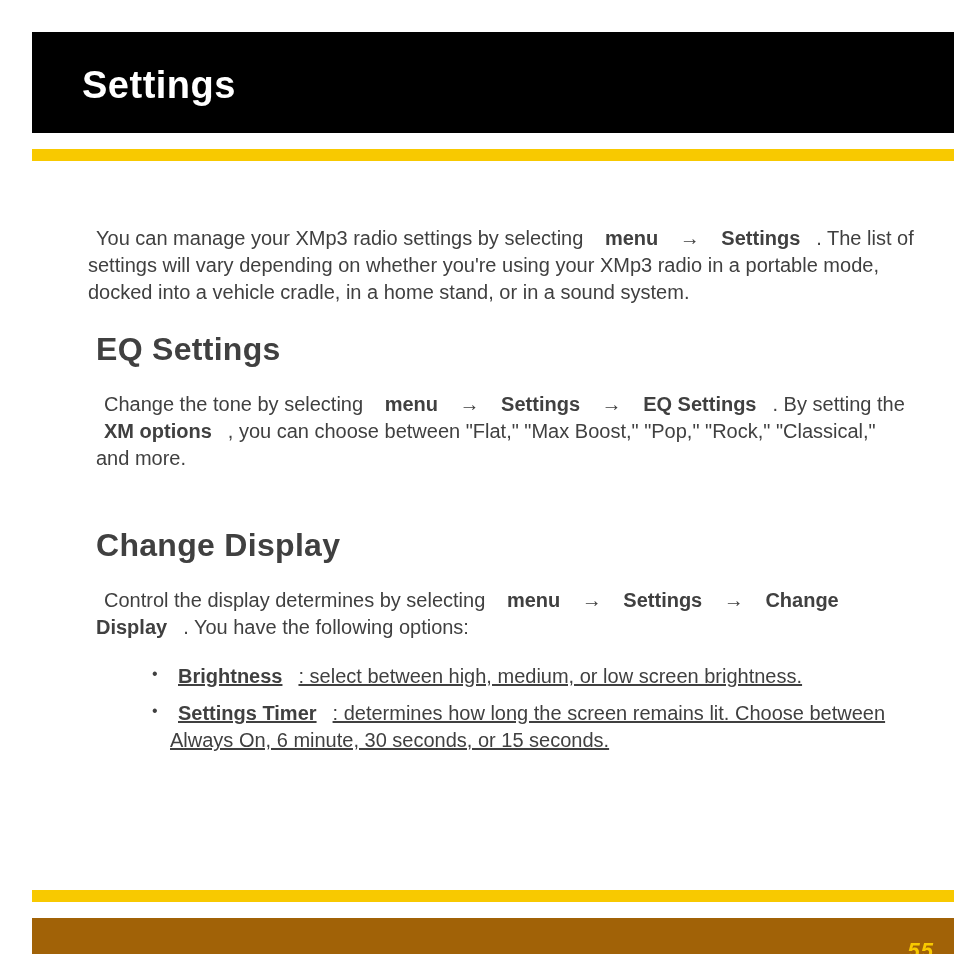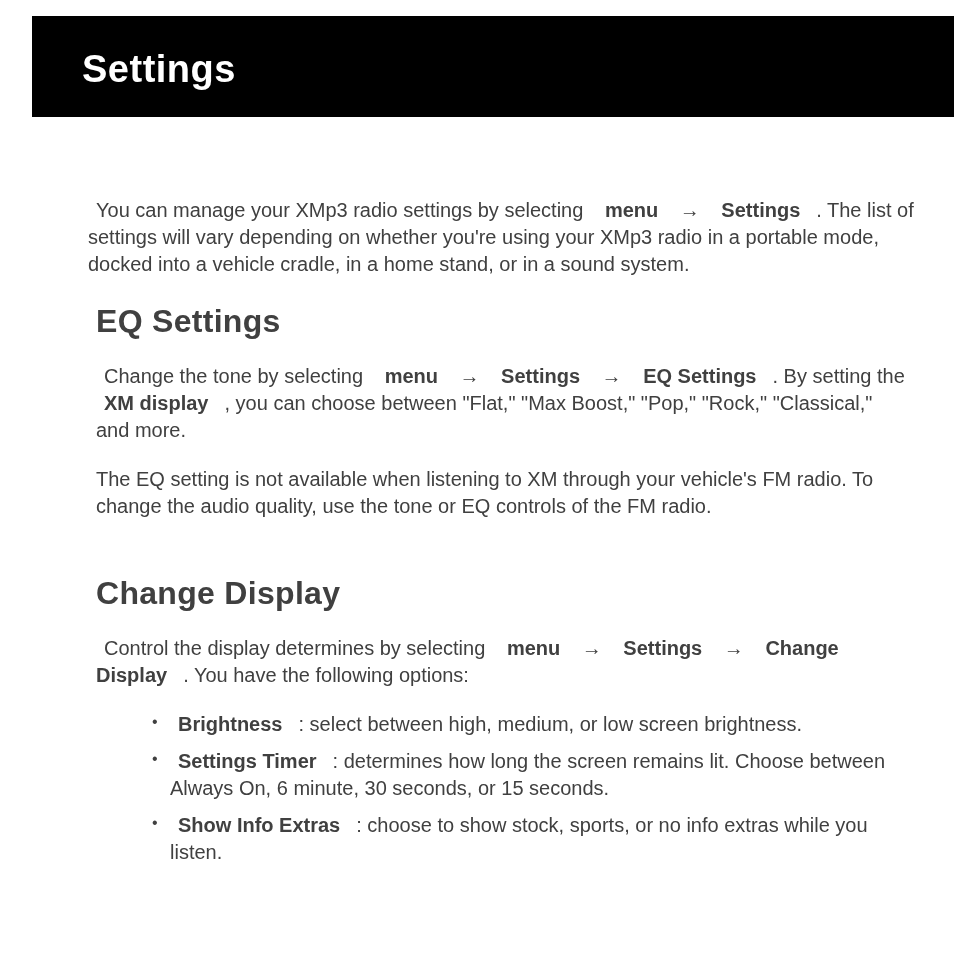--- a/index.html
+++ b/index.html
@@ -7,21 +7,21 @@
   .page { width: 954px; height: 954px; display: flex; flex-direction: column; }
   .header-bar { background: #000; padding: 24px 42px 18px; }
   .header-title { color: #fff; font-size: 38px; font-weight: 700; letter-spacing: 0.5px; }
   .accent-bar { background: #f8c900; height: 12px; width: 100%; }
   .content { flex: 1; padding: 40px 48px 20px 48px; font-size: 20px; line-height: 1.35; color: #404040; }
   .intro { margin-bottom: 60px; }
   .section-heading { font-size: 32px; font-weight: 700; margin-bottom: 20px; letter-spacing: 0.3px; }
   .para { margin-bottom: 22px; }
   .section { margin-bottom: 52px; }
   ul.opts { list-style: none; padding-left: 48px; margin-top: 4px; }
-  ul.opts li { position: relative; padding-left: 18px; margin-bottom: 10px; line-height: 1.35; }
+  ul.opts li { position: relative; padding-left: 18px; margin-bottom: 10px; line-height: 1.35; text-decoration: underline; }
   ul.opts li::before { content: "•"; position: absolute; left: 0; top: 0; font-size: 16px; }
   b { font-weight: 700; }
   .footer-bar { background: #a16207; height: 52px; position: relative; }
   .page-num { position: absolute; right: 28px; top: 12px; color: #f8c900; font-weight: 700; font-size: 22px; font-style: italic; letter-spacing: 1px; }
 </style>
 </head>
 <body>
 
 <div class="page">
 
@@ -32,34 +32,32 @@
 
   <div class="content">
 
     <p class="intro para">
       <span>You can manage your XMp3 radio settings by selecting </span><b>menu</b><span> → </span><b>Settings</b><span>. The list of settings will vary depending on whether you're using your XMp3 radio in a portable mode, docked into a vehicle cradle, in a home stand, or in a sound system.</span>
     </p>
 
     <div class="section">
       <h2 class="section-heading">EQ Settings</h2>
       <p class="para">
-        <span>Change the tone by selecting </span><b>menu</b><span> → </span><b>Settings</b><span> → </span><b>EQ Settings</b><span>. By setting the </span><b>XM display</b><span>, you can choose between "Flat," "Max Boost," "Pop," "Rock," "Classical," and more.</span>
+        <span>Change the tone by selecting </span><b>menu</b><span> → </span><b>Settings</b><span> → </span><b>EQ Settings</b><span>. By setting the </span><b>XM options</b><span>, you can choose between "Flat," "Max Boost," "Pop," "Rock," "Classical," and more.</span>
       </p>
-      <p class="para">The EQ setting is not available when listening to XM through your vehicle's FM radio. To change the audio quality, use the tone or EQ controls of the FM radio.</p>
     </div>
 
     <div class="section">
       <h2 class="section-heading">Change Display</h2>
       <p class="para">
         <span>Control the display determines by selecting </span><b>menu</b><span> → </span><b>Settings</b><span> → </span><b>Change Display</b><span>. You have the following options:</span>
       </p>
       <ul class="opts">
         <li><b>Brightness</b><span>: select between high, medium, or low screen brightness.</span></li>
         <li><b>Settings Timer</b><span>: determines how long the screen remains lit. Choose between Always On, 6 minute, 30 seconds, or 15 seconds.</span></li>
-        <li><b>Show Info Extras</b><span>: choose to show stock, sports, or no info extras while you listen.</span></li>
       </ul>
     </div>
 
   </div>
 
   <div class="accent-bar"></div>
   <div class="footer-bar">
     <div class="page-num">55</div>
   </div>
 

